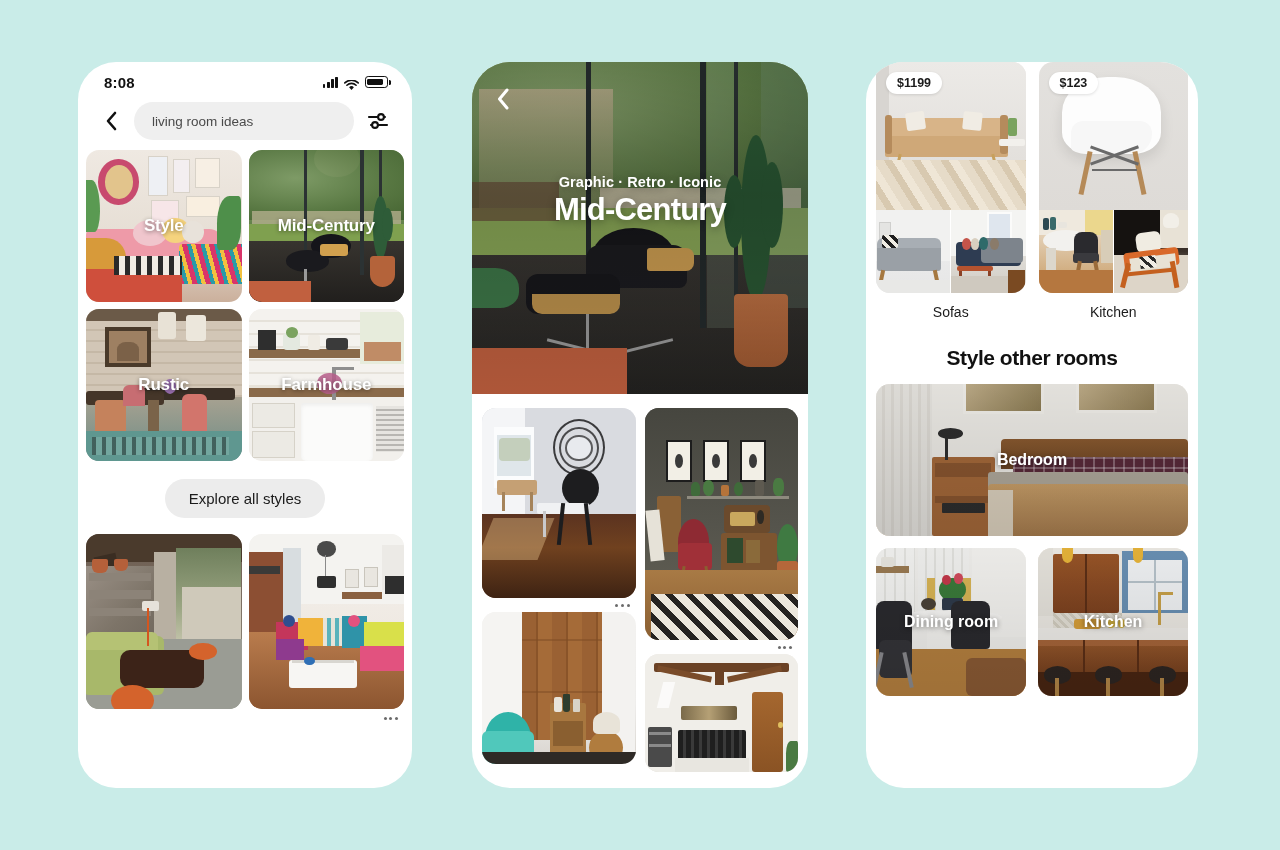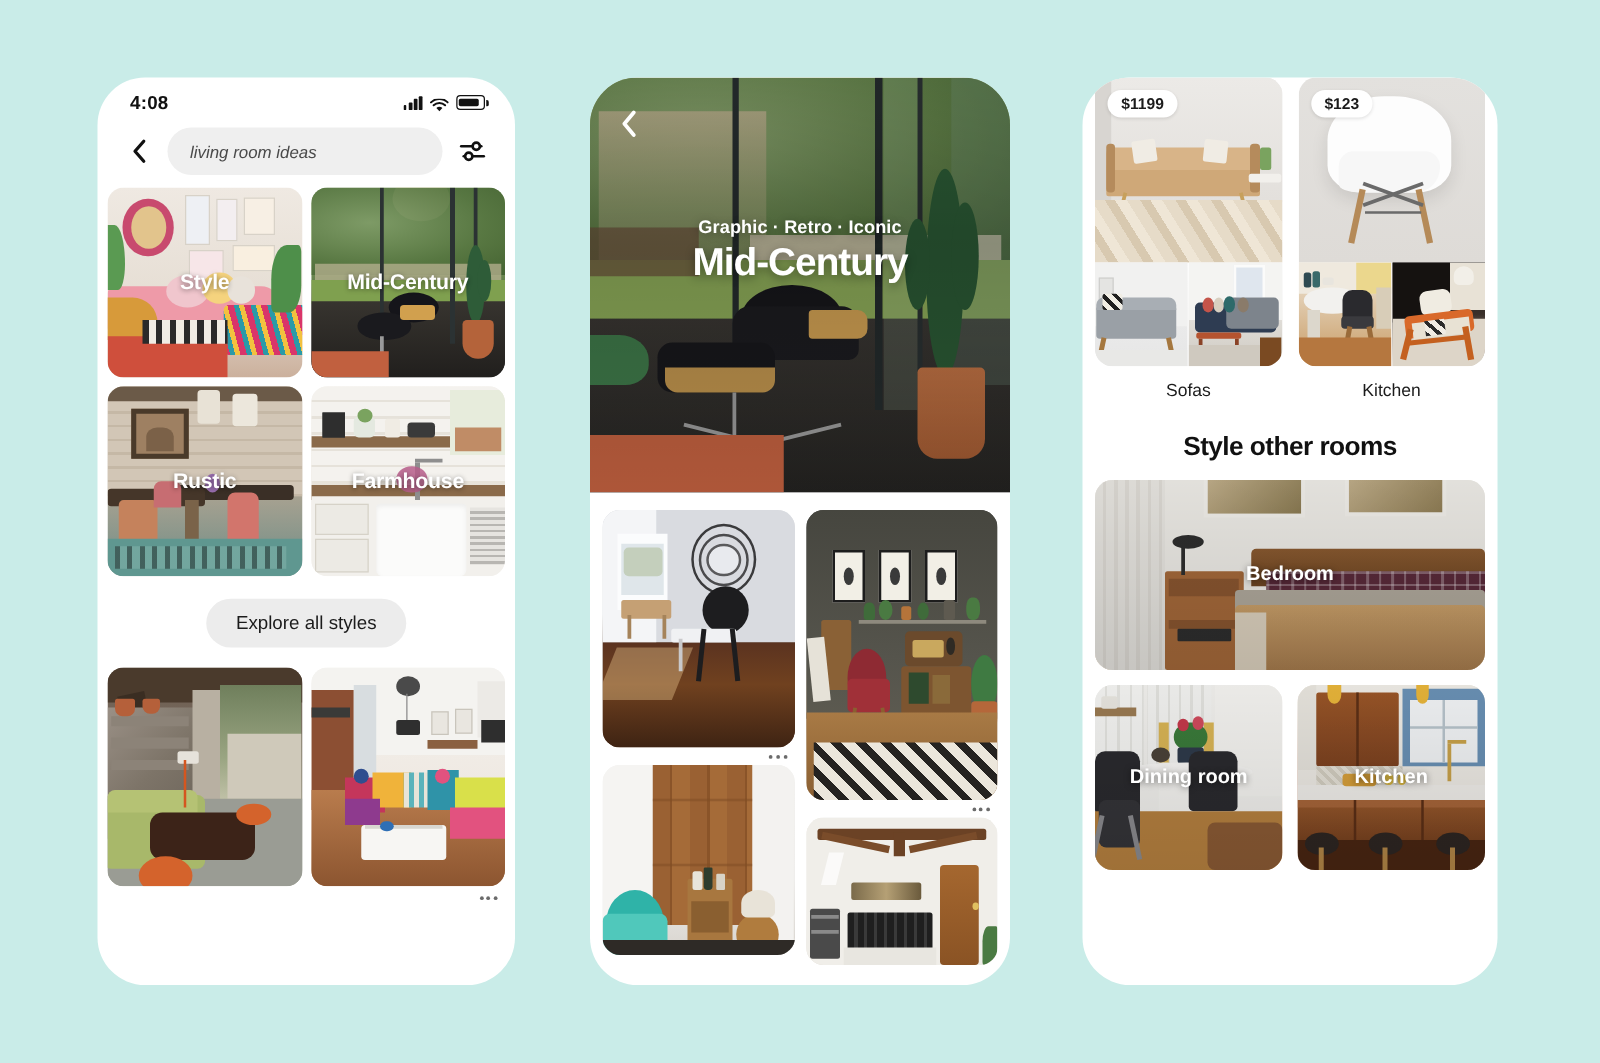--- a/index.html
+++ b/index.html
@@ -67,21 +67,20 @@
     display: flex; align-items: center; justify-content: center;
     cursor: pointer;
   }
   .searchfield {
     flex: 1 1 auto; height: 38px;
     background: #efefef; border-radius: 20px;
     display: flex; align-items: center;
     padding: 0 18px;
     font-size: 13.5px; color: #4a4a4a;
     cursor: text;
-    font-style: italic;
   }
   .tuneicon { width: 24px; height: 24px; flex: 0 0 auto; cursor: pointer; }
 
   
   .chiprow {
     display: flex; gap: 9px;
     padding: 12px 0 0 22px;
     height: 52px; align-items: center;
     overflow: hidden;
   }
@@ -228,21 +227,21 @@
   .rr { border-radius: 50%; }
 </style>
 </head>
 <body>
 
 <div id="stage">
 
   <div class="phone" id="phone1">
 
     <div class="statusbar">
-      <div class="status-time">4:08</div>
+      <div class="status-time">8:08</div>
       <div class="status-icons">
         <span class="ico-cell">
             <i></i>
             <i></i>
             <i></i>
             <i></i>
           </span>
         <span class="ico-wifi">
           <svg width="15" height="11" viewBox="0 0 15 11">
             <path d="M7.5 9.9 L5.1 7.3 a3.4 3.4 0 0 1 4.8 0 Z" fill="#111"></path>

